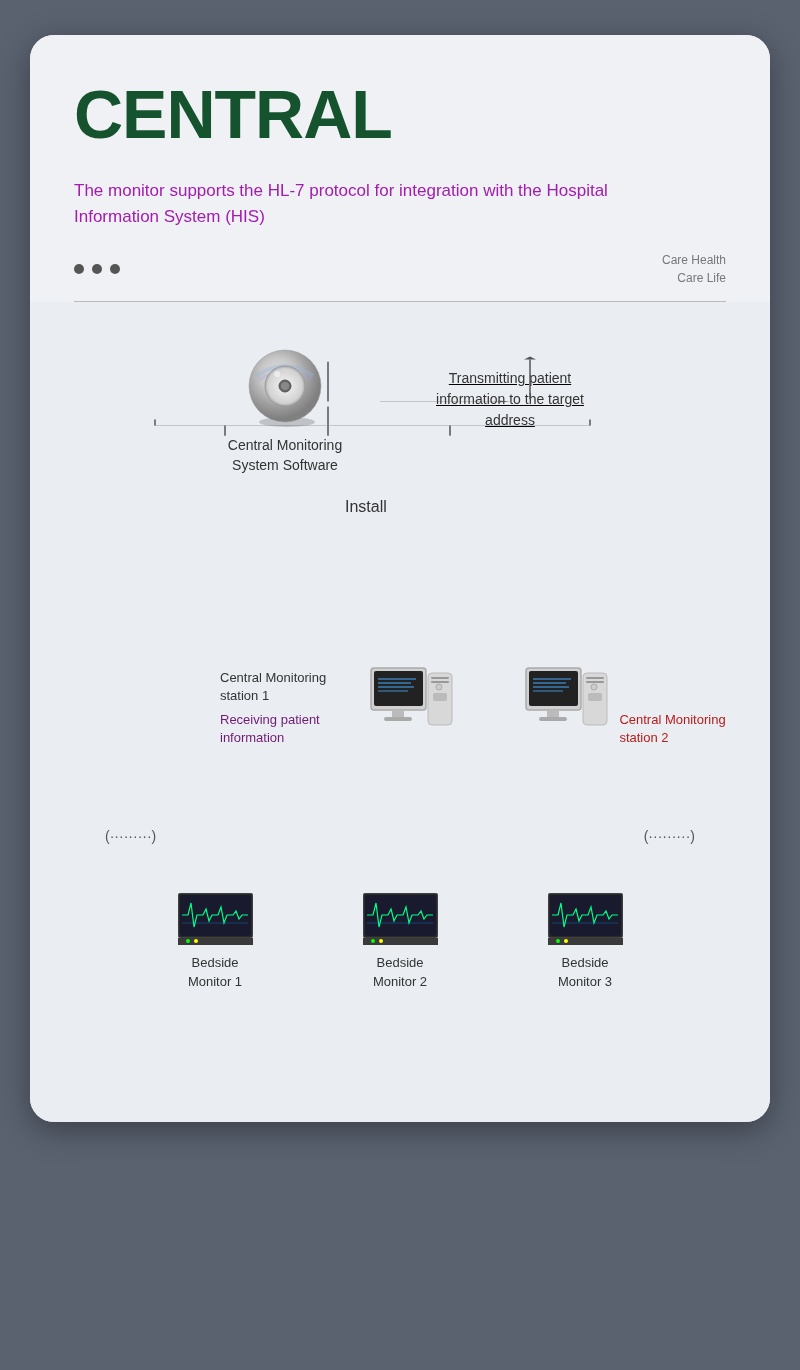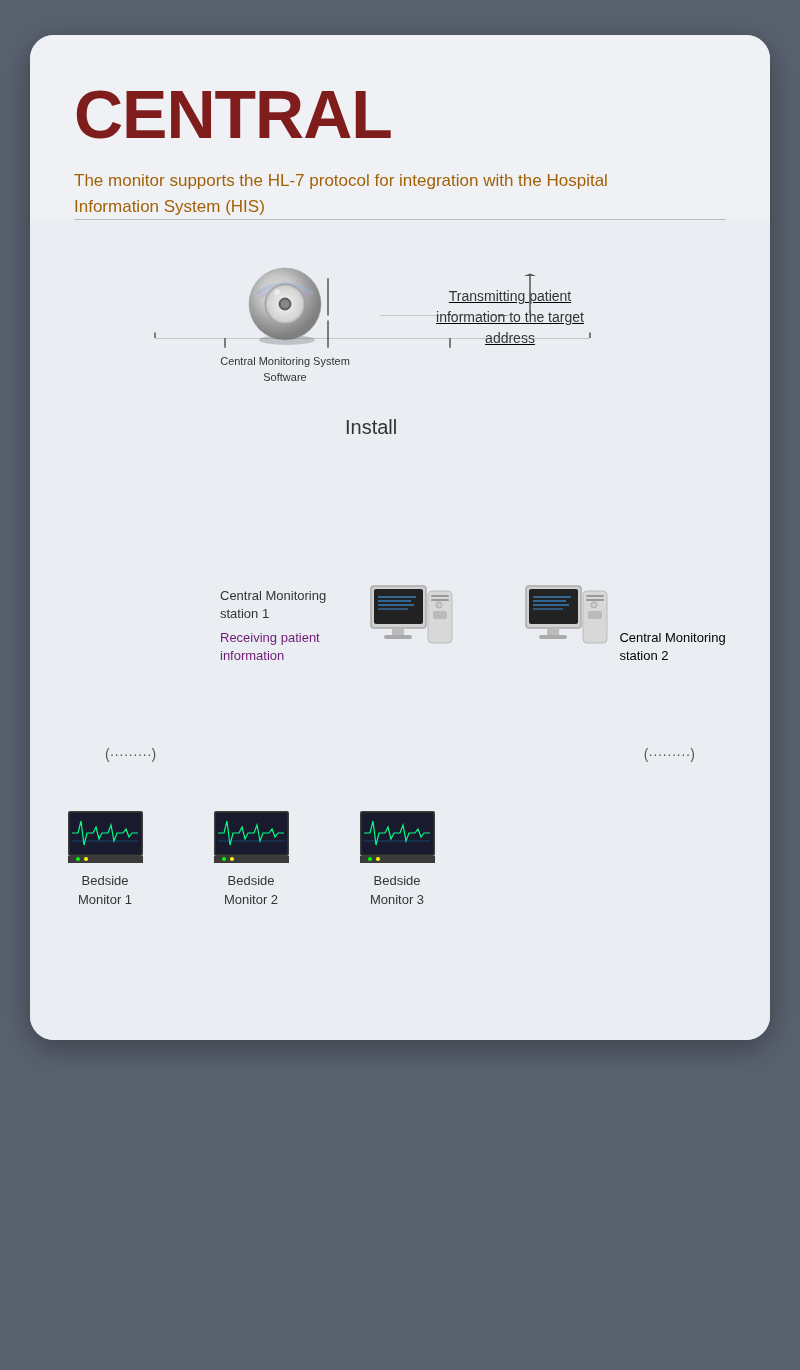--- a/index.html
+++ b/index.html
@@ -20,27 +20,27 @@
       box-shadow: 0 8px 32px rgba(0,0,0,0.35);
     }
     .header-section {
       background: #f0f1f5;
       padding: 44px 44px 0 44px;
     }
     .main-title {
       font-size: 68px;
       font-weight: 900;
       line-height: 1.05;
-      color: #7f1d1d;
+      color: #14532d;
       letter-spacing: -1px;
     }
     .subtitle {
       font-size: 17px;
-      color: #a16207;
-      margin-top: 18px;
+      color: #a21caf;
+      margin-top: 28px;
       line-height: 1.5;
       max-width: 560px;
     }
     .dots-row {
       display: flex;
       align-items: center;
       justify-content: space-between;
       margin-top: 22px;
       padding-bottom: 14px;
     }
@@ -94,21 +94,21 @@
       flex-direction: column;
       align-items: center;
       width: 160px;
     }
     .cd-icon {
       width: 80px;
       height: 80px;
       position: relative;
     }
     .cd-label {
-      font-size: 11px;
+      font-size: 14px;
       color: #333;
       text-align: center;
       margin-top: 8px;
       line-height: 1.4;
     }
 
     .transmit-block {
       width: 170px;
       padding-top: 20px;
       text-decoration: underline;
@@ -123,20 +123,31 @@
 </head>
 <body>
 
 <div class="card">
 
   <div class="header-section">
     <h1 class="main-title">
       <span>CENTRAL</span><br>
     </h1>
     <p class="subtitle">The monitor supports the HL-7 protocol for integration with the Hospital Information System (HIS)</p>
+    <div class="dots-row">
+      <div class="dots">
+        <div class="dot"></div>
+        <div class="dot"></div>
+        <div class="dot"></div>
+      </div>
+      <div class="branding">
+        <div>Care Health</div>
+        <div>Care Life</div>
+      </div>
+    </div>
   </div>
   <hr class="divider">
 
   <div class="diagram-section">
     <div class="diagram-container">
 
       <div class="top-row">
 
         <div class="cd-block">
 
@@ -197,21 +208,21 @@
         <line x1="278" y1="510" x2="278" y2="570" stroke="#555" stroke-width="1.5"></line>
 
         <line x1="400" y1="510" x2="400" y2="570" stroke="#555" stroke-width="1.5"></line>
 
         <line x1="105" y1="510" x2="105" y2="475" stroke="#555" stroke-width="1.5"></line>
 
         <line x1="540" y1="510" x2="540" y2="475" stroke="#555" stroke-width="1.5"></line>
 
       </svg>
 
-      <div style="position:absolute; top:160px; left:295px; font-size:20px; color:#333;">Install</div>
+      <div style="position:absolute; top:160px; left:295px; font-size:16px; color:#333;">Install</div>
 
       <div style="position:absolute; top:325px; left:170px; display:flex; align-items:flex-end; gap:0;">
 
         <div style="display:flex; flex-direction:column; align-items:flex-start; margin-right:8px; min-width:110px;">
           <div style="font-size:13px; color:#333; line-height:1.4; margin-bottom:6px;">Central Monitoring station 1</div>
           <div style="font-size:13px; color:#701a75; line-height:1.4;">Receiving patient information</div>
         </div>
 
         <div>
           <svg width="90" height="80" viewBox="0 0 90 80">
@@ -251,30 +262,30 @@
             <rect x="18" y="54" width="28" height="4" rx="2" fill="#aaa"></rect>
 
             <rect x="62" y="10" width="24" height="52" rx="4" fill="#d8d8d8" stroke="#bbb" stroke-width="1"></rect>
             <rect x="65" y="14" width="18" height="2" rx="1" fill="#999"></rect>
             <rect x="65" y="18" width="18" height="2" rx="1" fill="#999"></rect>
             <circle cx="73" cy="24" r="3" fill="#ccc" stroke="#aaa" stroke-width="1"></circle>
             <rect x="67" y="30" width="14" height="8" rx="2" fill="#bbb"></rect>
           </svg>
         </div>
 
-        <div style="font-size:13px; color:#000000; line-height:1.4; margin-left:8px; min-width:110px;">Central Monitoring station 2</div>
+        <div style="font-size:13px; color:#b91c1c; line-height:1.4; margin-left:8px; min-width:110px;">Central Monitoring station 2</div>
       </div>
 
       <div style="position:absolute; top:490px; left:0; width:100%; display:flex; justify-content:space-between; padding:0 55px;">
         <div style="font-size:14px; color:#555;">(·········)</div>
         <div style="width:200px;"></div>
         <div style="font-size:14px; color:#555;">(·········)</div>
       </div>
 
-      <div style="position:absolute; top:555px; left:0; width:100%; display:flex; gap:36px;">
+      <div style="position:absolute; top:555px; left:0; width:100%; display:flex; justify-content:center; gap:75px;">
 
         <div style="display:flex; flex-direction:column; align-items:center; width:110px;">
           <svg width="75" height="55" viewBox="0 0 75 55">
             <rect x="0" y="0" width="75" height="45" rx="3" fill="#2a2a2a" stroke="#555" stroke-width="1"></rect>
             <rect x="2" y="2" width="71" height="41" rx="2" fill="#1a1a2e"></rect>
 
             <polyline points="4,22 10,22 13,10 16,34 19,22 25,22 28,16 31,28 34,22 40,22 43,14 46,30 49,22 55,22 58,18 61,26 64,22 70,22" fill="none" stroke="#00ff88" stroke-width="1.2"></polyline>
             <line x1="4" y1="30" x2="70" y2="30" stroke="#0af" stroke-width="0.6" opacity="0.5"></line>
 
             <rect x="0" y="45" width="75" height="7" rx="0" fill="#3a3a3a"></rect>

